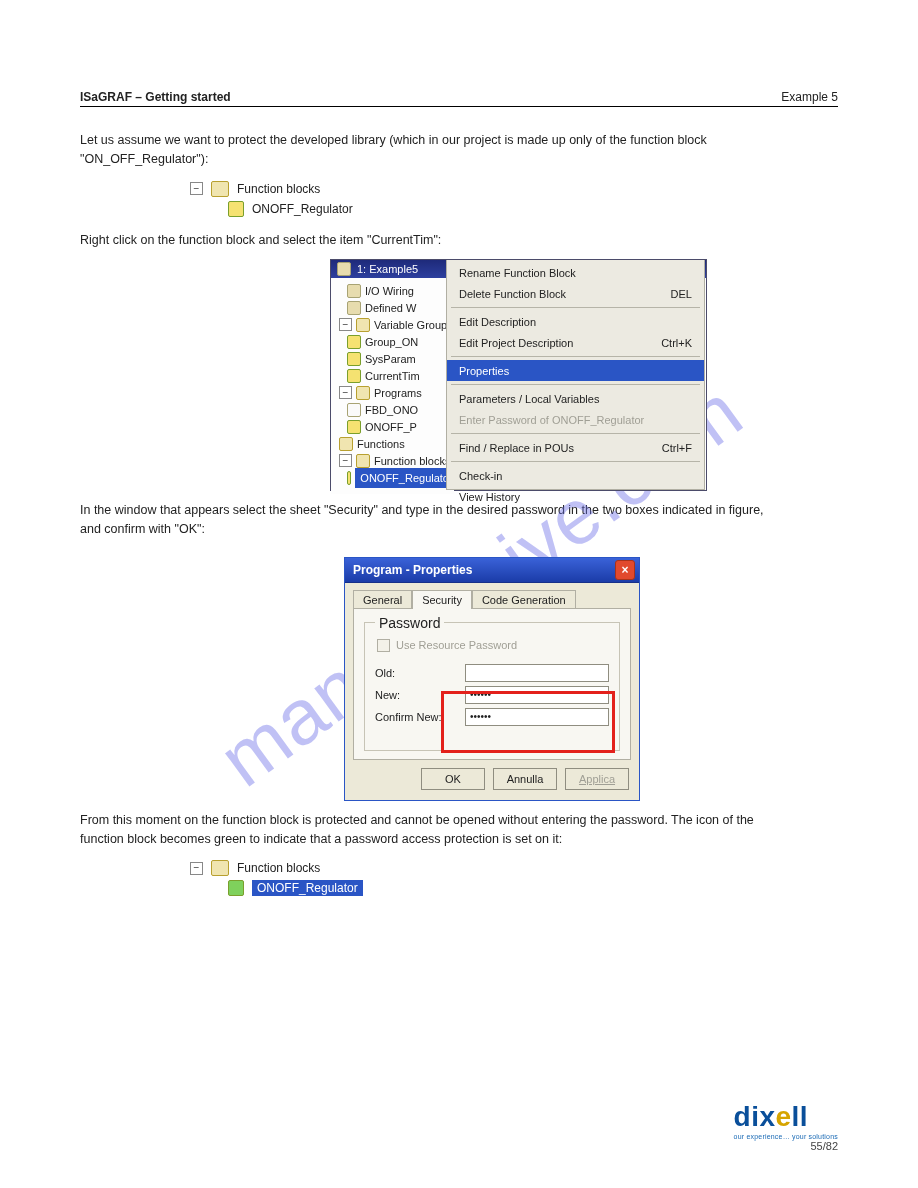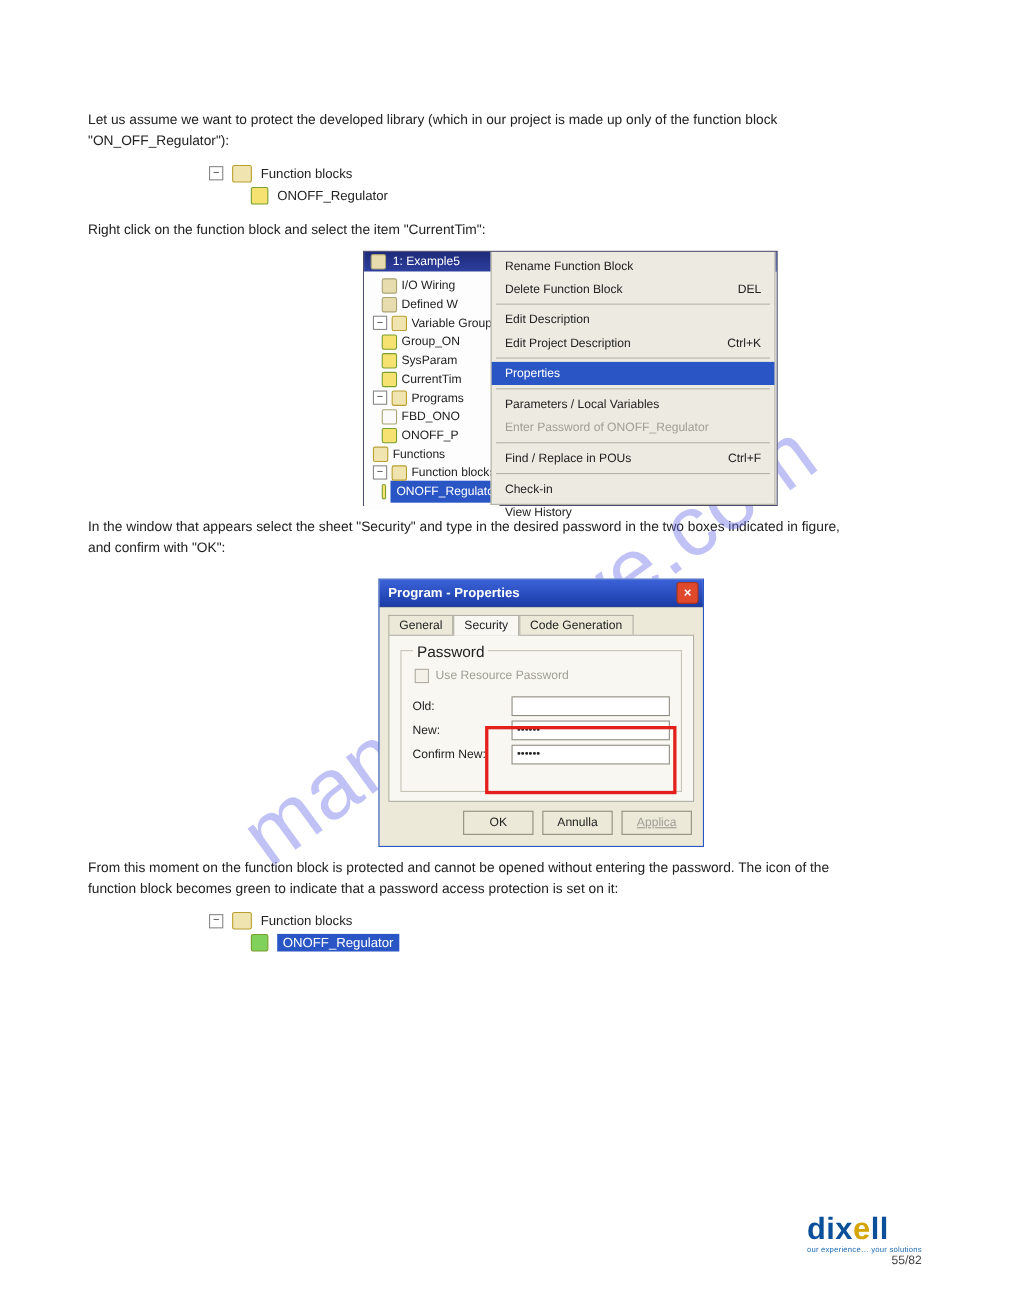--- a/index.html
+++ b/index.html
@@ -324,20 +324,24 @@
     color: #444;
   }
 </style>
 </head>
 <body>
 
 <div class="watermark">manualshive.com</div>
 
 <div class="page">
 
+  <div class="header">
+    <span class="left">ISaGRAF – Getting started</span>
+    <span class="right">Example 5</span>
+  </div>
 
   <p class="body">Let us assume we want to protect the developed library (which in our project is made up only of the function block "ON_OFF_Regulator"):</p>
 
   <div class="tree-mini">
     <div class="row">
       <span class="minus">−</span>
       <span class="folder-icn"></span>
       <span>Function blocks</span>
     </div>
     <div class="row child">

